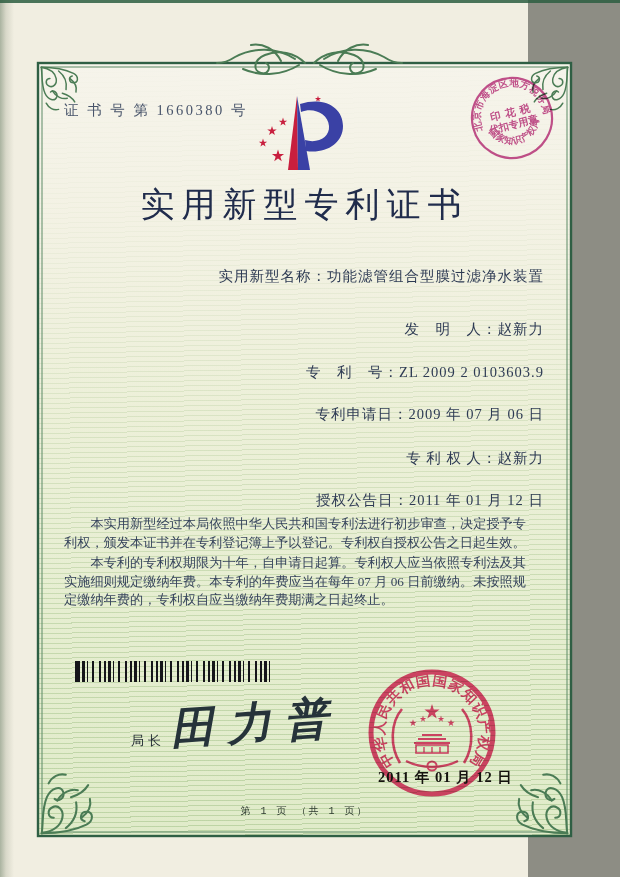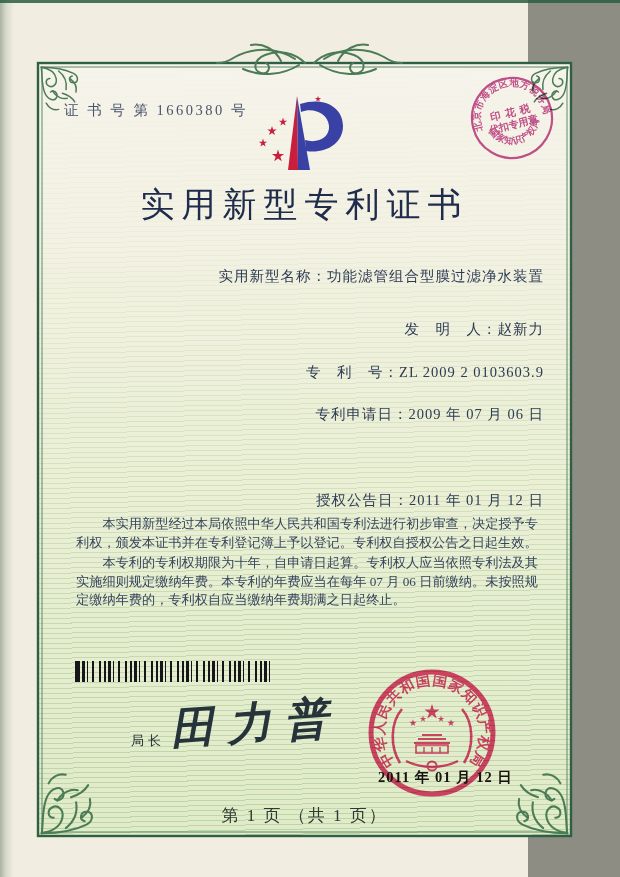--- a/index.html
+++ b/index.html
@@ -39,21 +39,21 @@
     left:38px;top:182px;width:533px;margin:0;text-align:center;
     font-size:34px;font-weight:normal;letter-spacing:7px;color:#202c4c;
   }
   .field{
     left:74px;width:470px;font-size:14.5px;color:#2e3b54;letter-spacing:1px;
     white-space:nowrap;
     text-align:right;
   }
   .f0{top:267px}.f1{top:320px}.f2{top:363px}.f3{top:405px}.f4{top:449px}.f5{top:491px}
   .paragraphs{
-    left:76px;top:515px;width:462px;font-size:13.2px;line-height:18.6px;
+    left:64px;top:515px;width:462px;font-size:13.2px;line-height:18.6px;
     color:#36445c;text-align:justify;
   }
   .paragraphs p{margin:0 0 2px 0;text-indent:2em;}
   .barcode{
     left:75px;top:661px;width:192px;height:21px;
     border-left:3px solid #15151a;
     background:repeating-linear-gradient(90deg,
       #15151a 0 2px,transparent 2px 4px,
       #15151a 4px 7px,transparent 7px 9px,
       #15151a 9px 10px,transparent 10px 14px,
@@ -70,21 +70,21 @@
   }
   .office-seal{
     left:350px;top:651px;mix-blend-mode:multiply;opacity:.93;
   }
   .seal-date{
     left:378px;top:768px;font-size:14.5px;font-weight:bold;color:#15130f;
     letter-spacing:1px;z-index:9;white-space:nowrap;
   }
   .footer{
     left:38px;top:804px;width:533px;text-align:center;
-    font-size:17px;letter-spacing:2px;color:#2e3b30;
+    font-size:10px;letter-spacing:2px;color:#2e3b30;font-family:Liberation Mono, monospace;
   }
   .seal-ring-text{font-weight:bold;}
 </style>
 </head>
 <body>
 
 <div class="page">
 
   <div class="edge-top"></div>
   <div class="frame-bg"></div>
@@ -157,20 +157,23 @@
     <span>实用新型名称：</span><span>功能滤管组合型膜过滤净水装置</span>
   </div>
   <div class="abs field f1">
     <span>发　明　人：</span><span>赵新力</span>
   </div>
   <div class="abs field f2">
     <span>专　利　号：</span><span>ZL 2009 2 0103603.9</span>
   </div>
   <div class="abs field f3">
     <span>专利申请日：</span><span>2009 年 07 月 06 日</span>
+  </div>
+  <div class="abs field f4">
+    <span>专 利 权 人：</span><span>赵新力</span>
   </div>
   <div class="abs field f5">
     <span>授权公告日：</span><span>2011 年 01 月 12 日</span>
   </div>
 
   <div class="abs paragraphs">
     <p>本实用新型经过本局依照中华人民共和国专利法进行初步审查，决定授予专利权，颁发本证书并在专利登记簿上予以登记。专利权自授权公告之日起生效。</p>
     <p>本专利的专利权期限为十年，自申请日起算。专利权人应当依照专利法及其实施细则规定缴纳年费。本专利的年费应当在每年 07 月 06 日前缴纳。未按照规定缴纳年费的，专利权自应当缴纳年费期满之日起终止。</p>
   </div>
 

